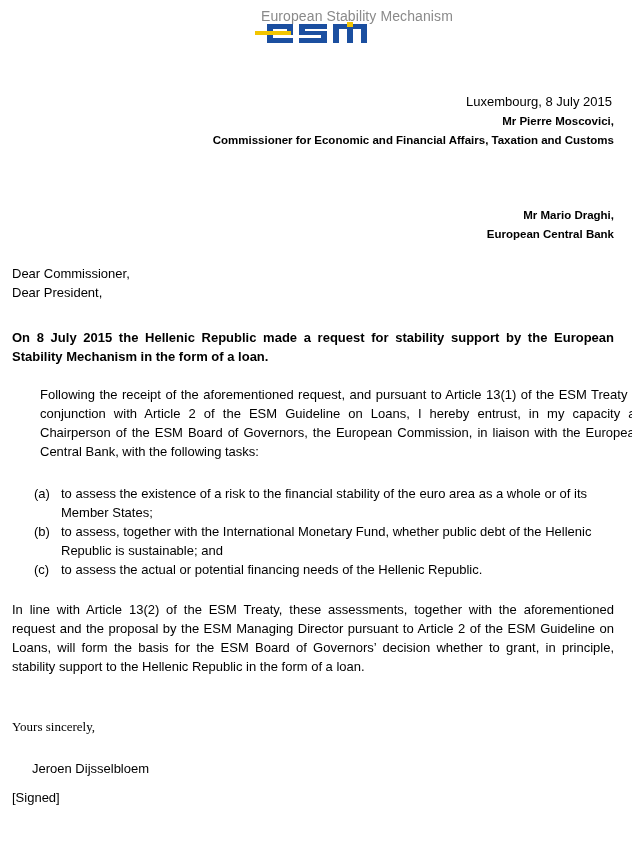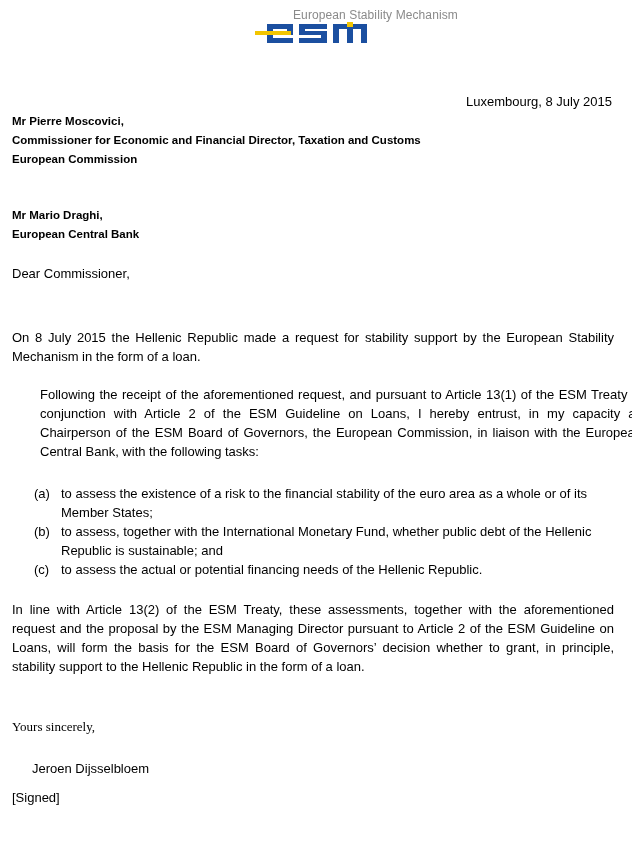--- a/index.html
+++ b/index.html
@@ -2,30 +2,30 @@
 <html><head>
 <meta charset="utf-8">
 <style>
   html, body { margin: 0; padding: 0; background: #ffffff; }
   body {
     width: 632px; height: 848px; position: relative; overflow: hidden;
     font-family: "Liberation Sans", sans-serif; color: #000;
   }
   .logo { position: absolute; left: 255px; top: 8px; width: 130px; height: 44px; }
   .logo-caption {
-    position: absolute; left: 6px; top: 0; font-size: 12px; color: #8a8a8a;
-    white-space: nowrap; letter-spacing: 0.1px; margin-left: 32px;
+    position: absolute; left: 6px; top: 0; font-size: 14px; color: #8a8a8a;
+    white-space: nowrap; letter-spacing: 0.1px;
   }
   .logo svg { position: absolute; left: 0; top: 12px; }
   .date {
     position: absolute; right: 20px; top: 62px; font-size: 13px; margin-top: 32px;
   }
   .doc { position: absolute; left: 12px; top: 0; width: 602px; font-size: 13px; line-height: 19px; }
   .block { position: absolute; left: 0; width: 602px; }
-  .bold { font-weight: bold; font-size: 11.5px; line-height: 19px; }
+  .bold { font-weight: bold; font-size: 11.5px; line-height: 19px; text-align: right; }
   .para { text-align: justify; }
   .list { position: absolute; left: 22px; width: 580px; }
   .list-item { display: flex; }
   .list-marker { width: 27px; flex: none; }
   .list-text { flex: 1; }
 </style>
 </head>
 <body>
 
 <div class="logo">
@@ -42,34 +42,34 @@
     <rect x="92" y="2" width="6" height="5" fill="#f2c500"></rect>
   </svg>
 </div>
 
 <div class="date">Luxembourg, 8 July 2015</div>
 
 <div class="doc">
 
   <div class="block bold" style="top:112px;">
     <div>Mr Pierre Moscovici,</div>
-    <div>Commissioner for Economic and Financial Director, Taxation and Customs</div>
-    <div>European Commission</div>
+    <div>Commissioner for Economic and Financial Affairs, Taxation and Customs</div>
   </div>
 
   <div class="block bold" style="top:206px;">
     <div>Mr Mario Draghi,</div>
     <div>European Central Bank</div>
   </div>
 
   <div class="block" style="top:264px;">
     <div>Dear Commissioner,</div>
+    <div>Dear President,</div>
   </div>
 
-  <div class="block para" style="top:328px;">On 8 July 2015 the Hellenic Republic made a request for stability support by the European Stability Mechanism in the form of a loan.</div>
+  <div class="block para" style="top:328px;font-weight:bold;">On 8 July 2015 the Hellenic Republic made a request for stability support by the European Stability Mechanism in the form of a loan.</div>
 
   <div class="block para" style="top:385px;margin-left:28px;">Following the receipt of the aforementioned request, and pursuant to Article 13(1) of the ESM Treaty in conjunction with Article 2 of the ESM Guideline on Loans, I hereby entrust, in my capacity as Chairperson of the ESM Board of Governors, the European Commission, in liaison with the European Central Bank, with the following tasks:</div>
 
   <div class="list" style="top:484px;">
     <div class="list-item">
       <span class="list-marker">(a)</span>
       <span class="list-text">to assess the existence of a risk to the financial stability of the euro area as a whole or of its Member States;</span>
     </div>
     <div class="list-item">
       <span class="list-marker">(b)</span>

